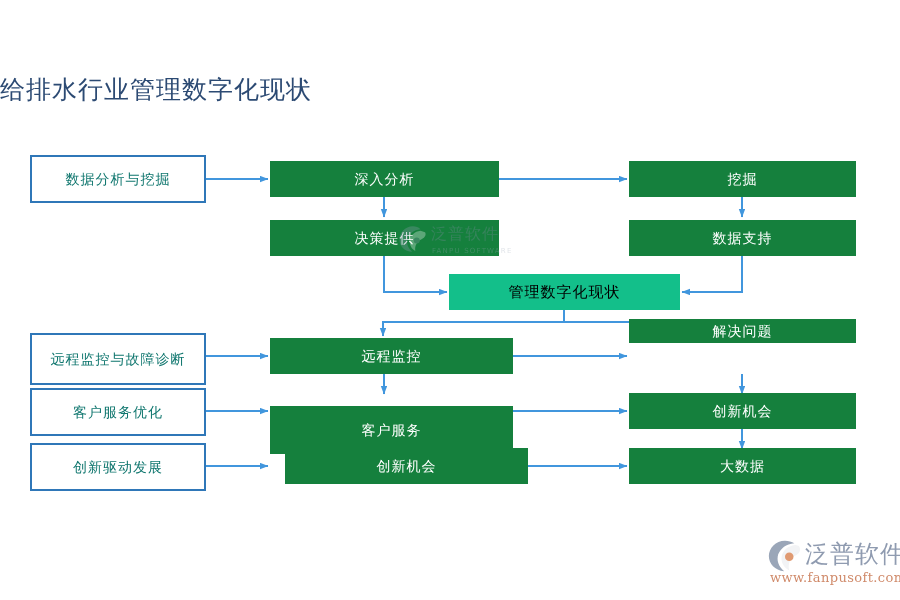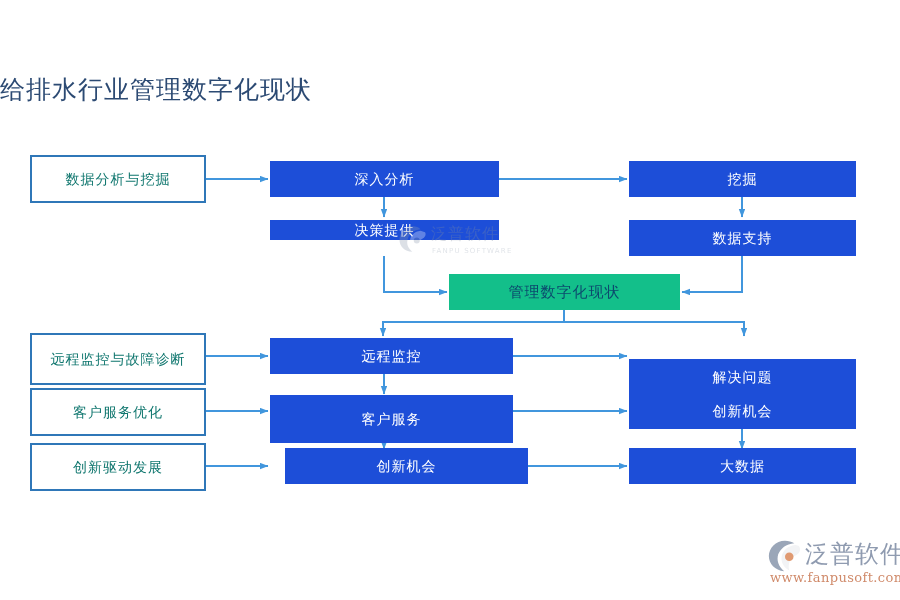--- a/index.html
+++ b/index.html
@@ -37,26 +37,26 @@
     letter-spacing:1px;
     white-space:nowrap;
     line-height:1;
   }
   .node.outline{
     background:#ffffff;
     border:2px solid #2f77b8;
     color:#0f766e;
   }
   .node.filled{
-    background:#1d4ed8;
+    background:#15803d;
     color:#ffffff;
   }
   .node.accent{
     background:#13bf8a;
-    color:#0c4a6e;
+    color:#000000;
     font-size:15px;
   }
 
   
   .wm-inner{
     position:absolute;
     left:398px;top:222px;
     width:110px;height:48px;
     opacity:.30;
     pointer-events:none;
@@ -152,40 +152,40 @@
   <div class="node outline" style="left:30px;top:388px;width:176px;height:48px;">
     <span>客户服务优化</span>
   </div>
   <div class="node outline" style="left:30px;top:443px;width:176px;height:48px;">
     <span>创新驱动发展</span>
   </div>
 
   <div class="node filled" style="left:270px;top:161px;width:229px;height:36px;">
     <span>深入分析</span>
   </div>
-  <div class="node filled" style="left:270px;top:220px;width:229px;height:20px;">
+  <div class="node filled" style="left:270px;top:220px;width:229px;height:36px;">
     <span>决策提供</span>
   </div>
   <div class="node filled" style="left:270px;top:338px;width:243px;height:36px;">
     <span>远程监控</span>
   </div>
-  <div class="node filled" style="left:270px;top:395px;width:243px;height:48px;">
+  <div class="node filled" style="left:270px;top:406px;width:243px;height:48px;">
     <span>客户服务</span>
   </div>
   <div class="node filled" style="left:270px;top:448px;width:243px;height:36px;margin-left:15px;">
     <span>创新机会</span>
   </div>
 
   <div class="node filled" style="left:629px;top:161px;width:227px;height:36px;">
     <span>挖掘</span>
   </div>
   <div class="node filled" style="left:629px;top:220px;width:227px;height:36px;">
     <span>数据支持</span>
   </div>
-  <div class="node filled" style="left:629px;top:319px;width:227px;height:36px;margin-top:40px;">
+  <div class="node filled" style="left:629px;top:319px;width:227px;height:24px;">
     <span>解决问题</span>
   </div>
   <div class="node filled" style="left:629px;top:393px;width:227px;height:36px;">
     <span>创新机会</span>
   </div>
   <div class="node filled" style="left:629px;top:448px;width:227px;height:36px;">
     <span>大数据</span>
   </div>
 
   <div class="node accent" style="left:449px;top:274px;width:231px;height:36px;">

